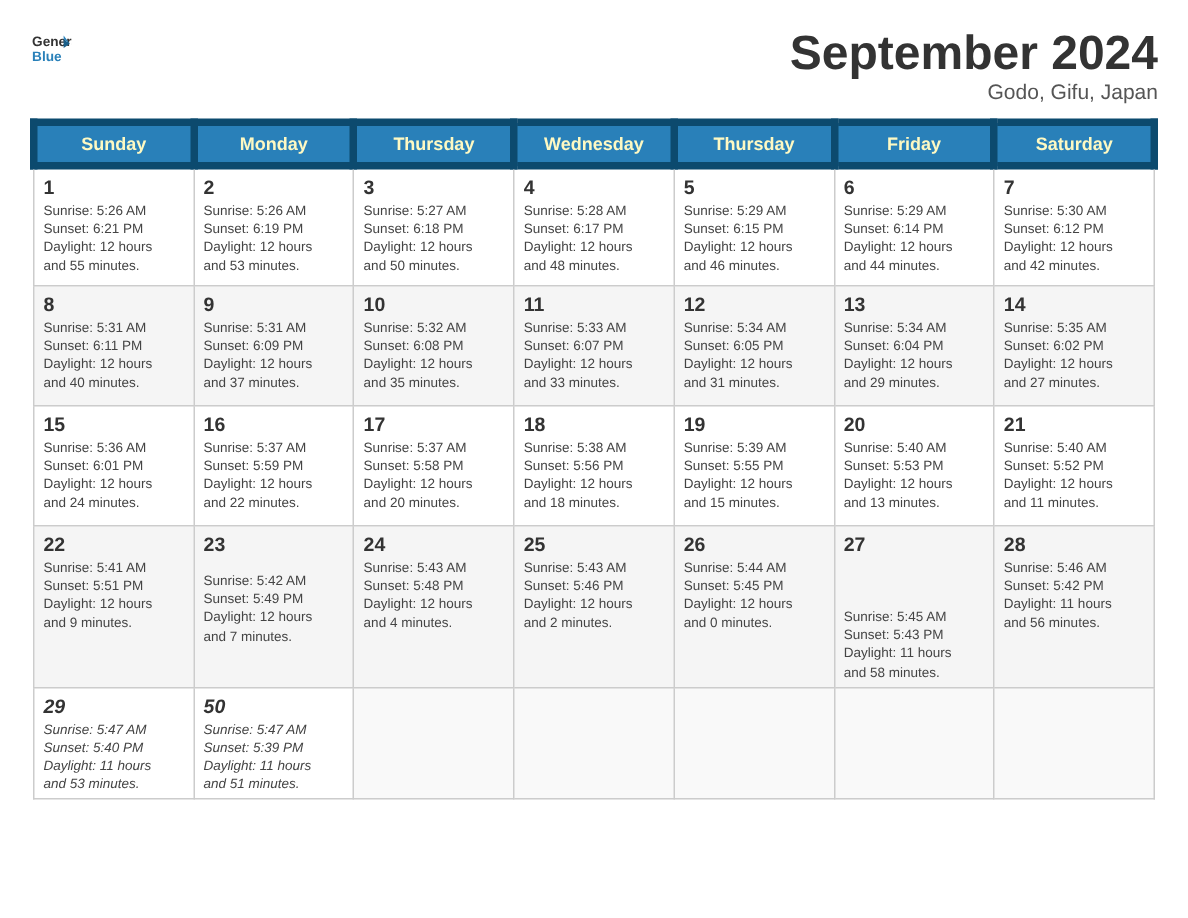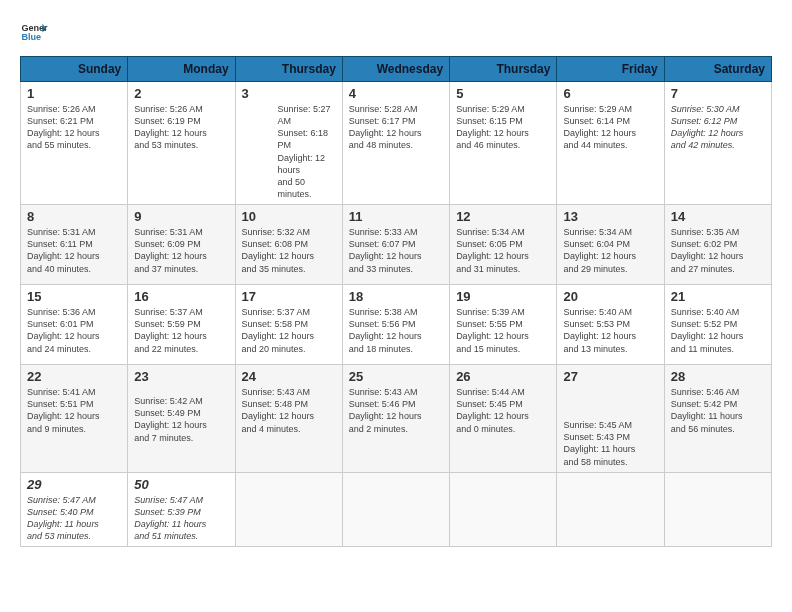--- a/index.html
+++ b/index.html
@@ -42,26 +42,26 @@
       font-size: 14px;
       color: #555;
     }
     table {
       width: 100%;
       border-collapse: collapse;
       font-size: 10px;
     }
     thead tr th {
       background-color: #2980b9;
-      color: #0f172a;
+      color: #fef9c3;
       font-size: 12px;
       font-weight: bold;
       padding: 5px 6px;
-      text-align: right;
-      border: 1px solid #0c4a6e;
+      text-align: center;
+      border: 5px solid #0c4a6e;
     }
     tbody tr td {
       border: 1px solid #ccc;
       padding: 4px 6px;
       vertical-align: top;
       background: #fff;
       width: 14.28%;
       min-height: 80px;
       height: 80px;
     }
@@ -95,20 +95,22 @@
   <div class="header-row">
     <div class="logo">
       <svg class="logo-icon" viewBox="0 0 40 40">
         <text x="2" y="18" font-size="13" font-weight="bold" fill="#333" font-family="Arial">General</text>
         <text x="2" y="32" font-size="13" font-weight="bold" fill="#2980b9" font-family="Arial">Blue</text>
         <polygon points="32,8 38,16 32,12" fill="#2980b9"></polygon>
         <polygon points="32,12 38,16 32,20" fill="#1a5f8a"></polygon>
       </svg>
     </div>
     <div class="title-block">
+      <div class="month-title">September 2024</div>
+      <div class="location">Godo, Gifu, Japan</div>
     </div>
   </div>
 
   <table>
     <thead>
       <tr>
         <th>Sunday</th>
         <th>Monday</th>
         <th>Thursday</th>
         <th>Wednesday</th>
@@ -128,21 +130,21 @@
           </td>
           <td>
             <span class="day-num">2</span>
             <div class="day-info" style="white-space: pre-line;">Sunrise: 5:26 AM
 Sunset: 6:19 PM
 Daylight: 12 hours
 and 53 minutes.</div>
           </td>
           <td>
             <span class="day-num">3</span>
-            <div class="day-info" style="white-space: pre-line; margin-left: 36px;">Sunrise: 5:27 AM
+            <div class="day-info" style="white-space: pre-line;">Sunrise: 5:27 AM
 Sunset: 6:18 PM
 Daylight: 12 hours
 and 50 minutes.</div>
           </td>
           <td>
             <span class="day-num">4</span>
             <div class="day-info" style="white-space: pre-line;">Sunrise: 5:28 AM
 Sunset: 6:17 PM
 Daylight: 12 hours
 and 48 minutes.</div>
@@ -156,21 +158,21 @@
           </td>
           <td>
             <span class="day-num">6</span>
             <div class="day-info" style="white-space: pre-line;">Sunrise: 5:29 AM
 Sunset: 6:14 PM
 Daylight: 12 hours
 and 44 minutes.</div>
           </td>
           <td>
             <span class="day-num">7</span>
-            <div class="day-info" style="white-space: pre-line; font-style: italic;">Sunrise: 5:30 AM
+            <div class="day-info" style="white-space: pre-line;">Sunrise: 5:30 AM
 Sunset: 6:12 PM
 Daylight: 12 hours
 and 42 minutes.</div>
           </td>
         </tr>
         <tr>
           <td>
             <span class="day-num">8</span>
             <div class="day-info" style="white-space: pre-line;">Sunrise: 5:31 AM
 Sunset: 6:11 PM

